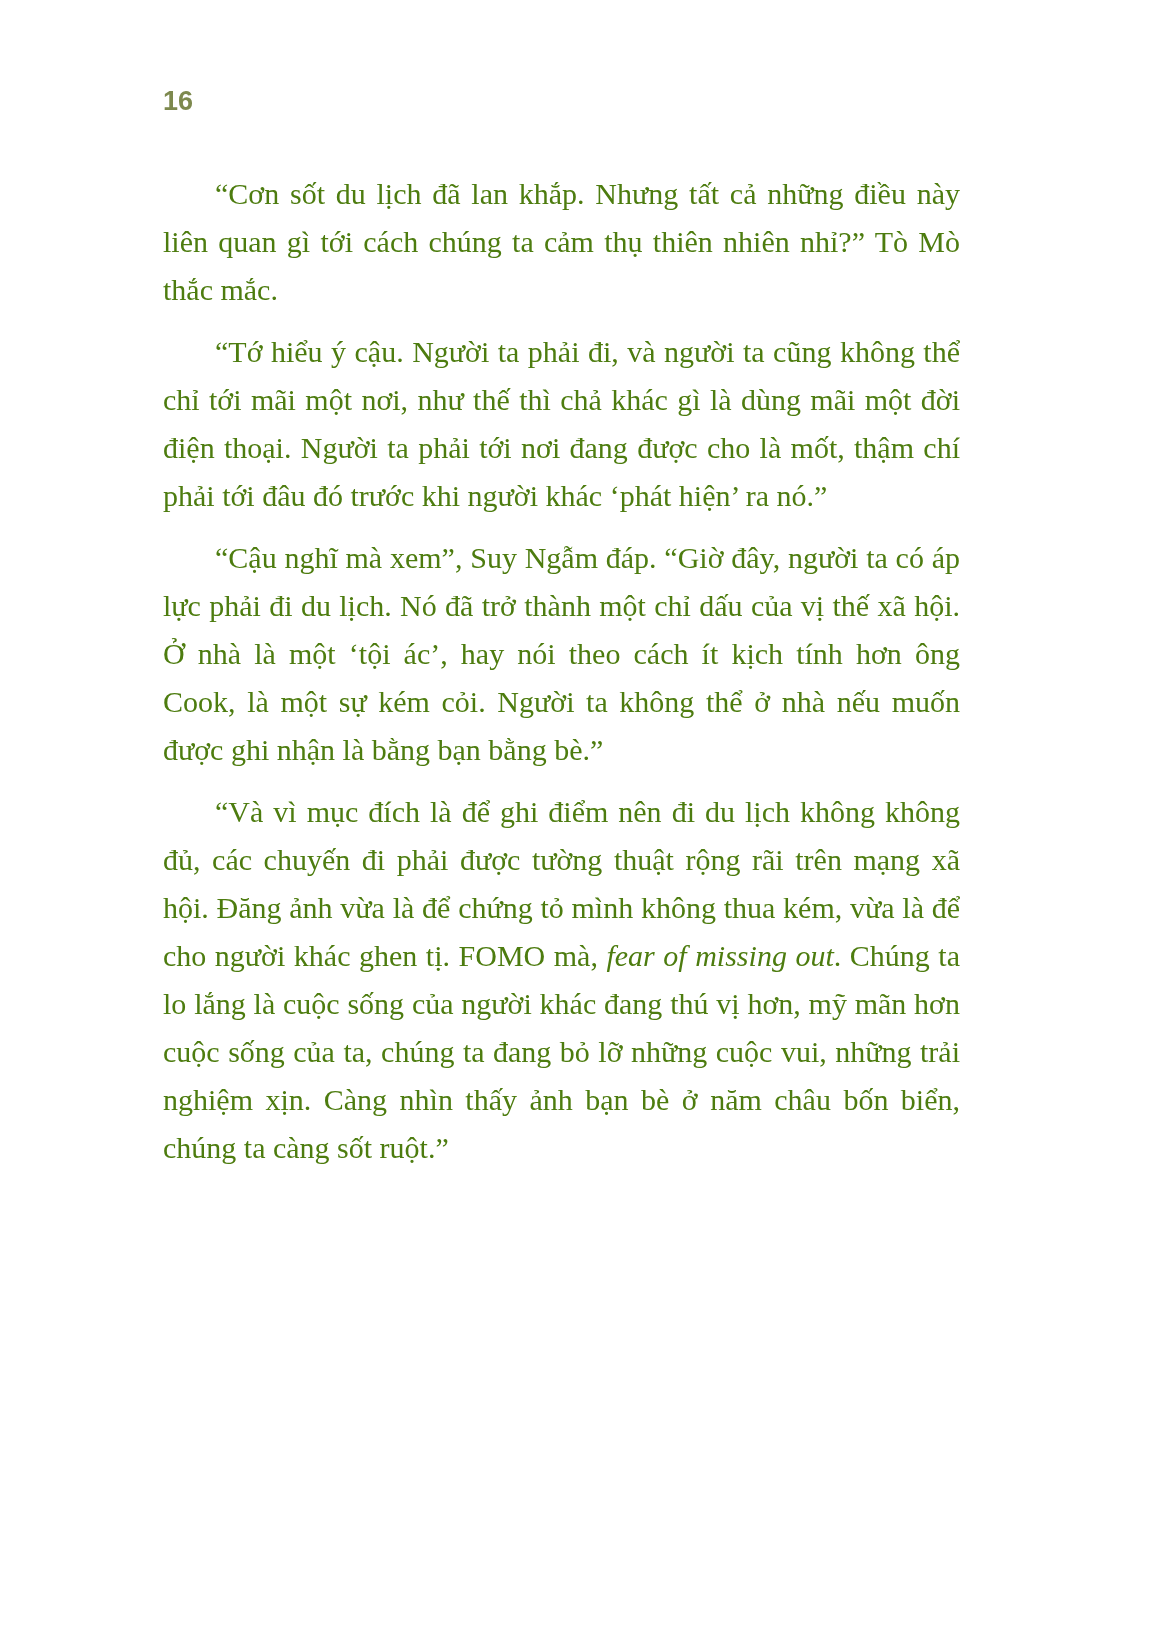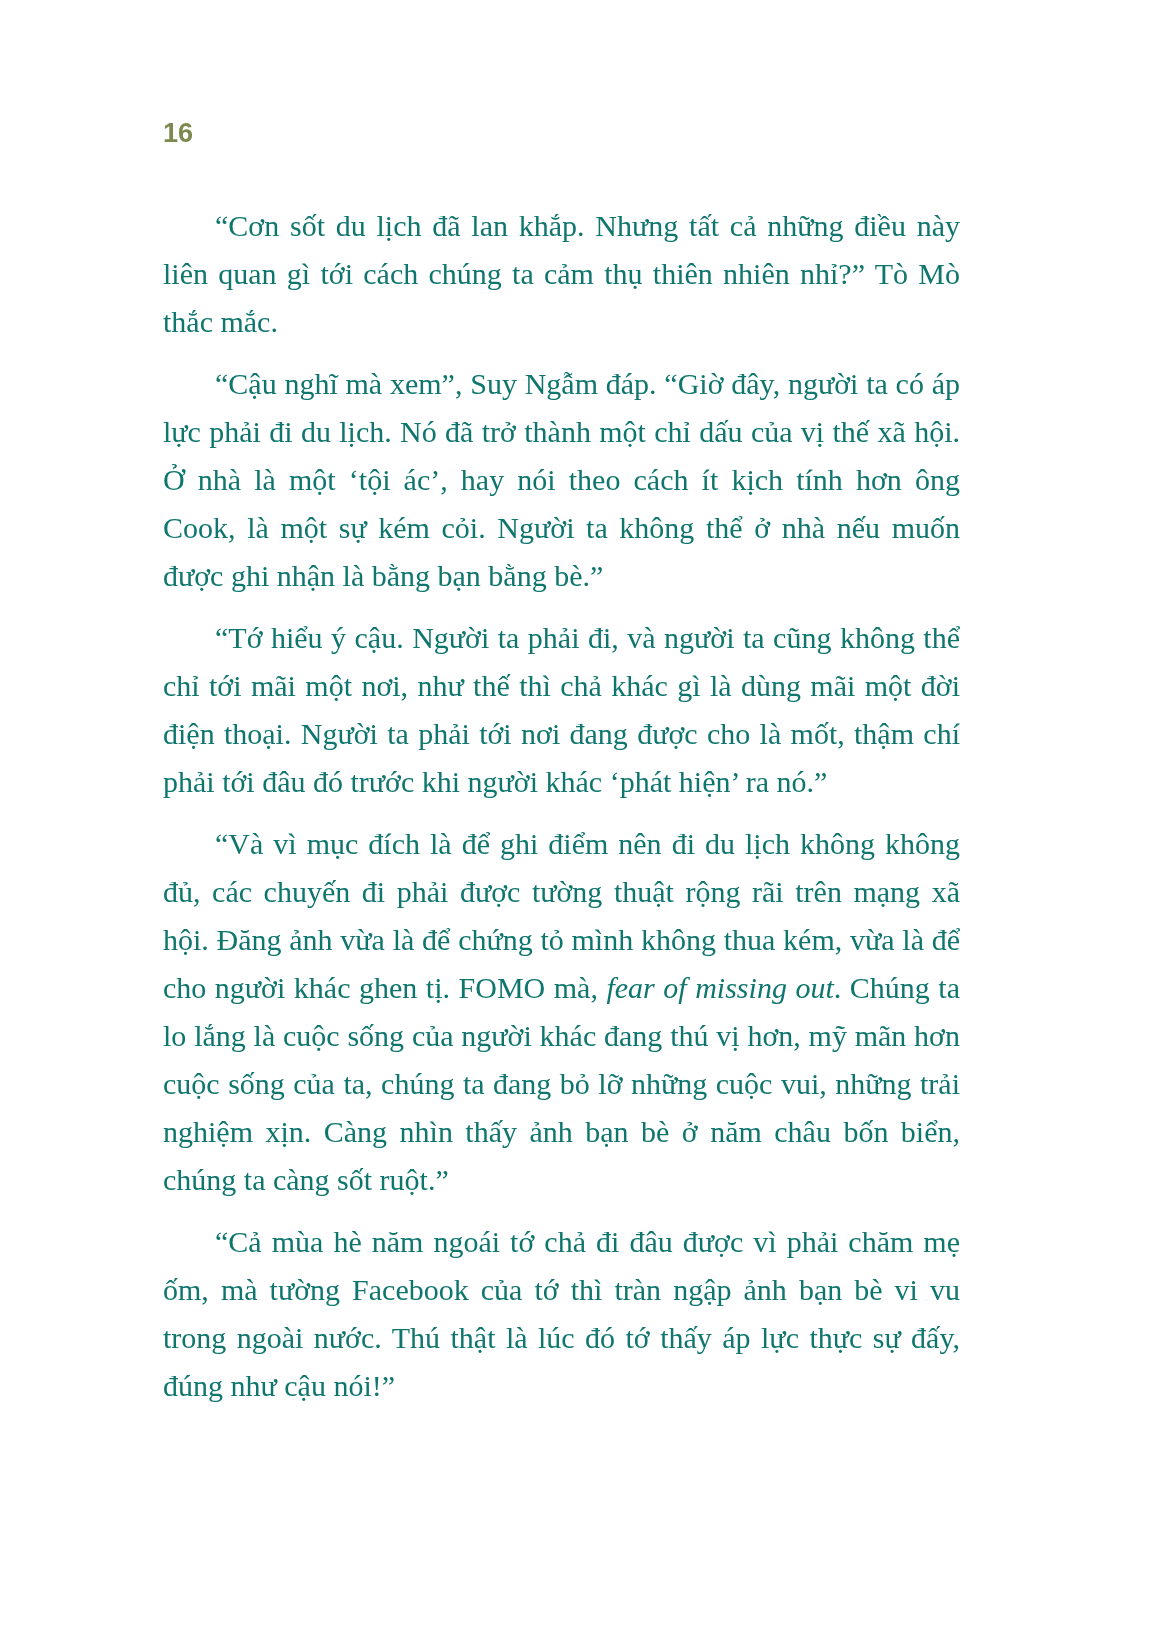--- a/index.html
+++ b/index.html
@@ -6,21 +6,21 @@
     margin: 0;
     padding: 0;
     background: #ffffff;
   }
   .page {
     position: relative;
     width: 1158px;
     height: 1646px;
     box-sizing: border-box;
     background: #ffffff;
-    padding: 116px 198px 0 163px;
+    padding: 84px 198px 0 163px;
     overflow: hidden;
   }
   .page-header {
     display: flex;
     justify-content: space-between;
     align-items: baseline;
     width: 797px;
     font-family: "Liberation Sans", "DejaVu Sans", sans-serif;
     font-weight: 700;
     font-size: 27px;
@@ -29,21 +29,21 @@
   }
   .running-header {
     letter-spacing: 1.5px;
   }
   .body-text {
     margin-top: 52px;
     width: 797px;
     font-family: "Liberation Serif", "DejaVu Serif", serif;
     font-size: 30px;
     line-height: 48px;
-    color: #0f766e;
+    color: #4d7c0f;
     text-align: justify;
   }
   .body-text p {
     margin: 0 0 14px 0;
     text-indent: 52px;
   }
   .body-text em {
     font-style: italic;
   }
 </style>
@@ -53,24 +53,23 @@
 <div class="page">
 
   <header class="page-header">
     <span class="page-number">16</span>
   </header>
 
   <main class="body-text">
 
     <p>“Cơn sốt du lịch đã lan khắp. Nhưng tất cả những điều này liên quan gì tới cách chúng ta cảm thụ thiên nhiên nhỉ?” Tò Mò thắc mắc.</p>
 
+    <p>“Tớ hiểu ý cậu. Người ta phải đi, và người ta cũng không thể chỉ tới mãi một nơi, như thế thì chả khác gì là dùng mãi một đời điện thoại. Người ta phải tới nơi đang được cho là mốt, thậm chí phải tới đâu đó trước khi người khác ‘phát hiện’ ra nó.”</p>
+
     <p>“Cậu nghĩ mà xem”, Suy Ngẫm đáp. “Giờ đây, người ta có áp lực phải đi du lịch. Nó đã trở thành một chỉ dấu của vị thế xã hội. Ở nhà là một ‘tội ác’, hay nói theo cách ít kịch tính hơn ông Cook, là một sự kém cỏi. Người ta không thể ở nhà nếu muốn được ghi nhận là bằng bạn bằng bè.”</p>
-
-    <p>“Tớ hiểu ý cậu. Người ta phải đi, và người ta cũng không thể chỉ tới mãi một nơi, như thế thì chả khác gì là dùng mãi một đời điện thoại. Người ta phải tới nơi đang được cho là mốt, thậm chí phải tới đâu đó trước khi người khác ‘phát hiện’ ra nó.”</p>
 
     <p><span>“Và vì mục đích là để ghi điểm nên đi du lịch không không đủ, các chuyến đi phải được tường thuật rộng rãi trên mạng xã hội. Đăng ảnh vừa là để chứng tỏ mình không thua kém, vừa là để cho người khác ghen tị. FOMO mà, </span><em>fear of missing out</em><span>. Chúng ta lo lắng là cuộc sống của người khác đang thú vị hơn, mỹ mãn hơn cuộc sống của ta, chúng ta đang bỏ lỡ những cuộc vui, những trải nghiệm xịn. Càng nhìn thấy ảnh bạn bè ở năm châu bốn biển, chúng ta càng sốt ruột.”</span></p>
 
-    <p>“Cả mùa hè năm ngoái tớ chả đi đâu được vì phải chăm mẹ ốm, mà tường Facebook của tớ thì tràn ngập ảnh bạn bè vi vu trong ngoài nước. Thú thật là lúc đó tớ thấy áp lực thực sự đấy, đúng như cậu nói!”</p>
 
 
   </main>
 
 </div>
 
 </body></html>

